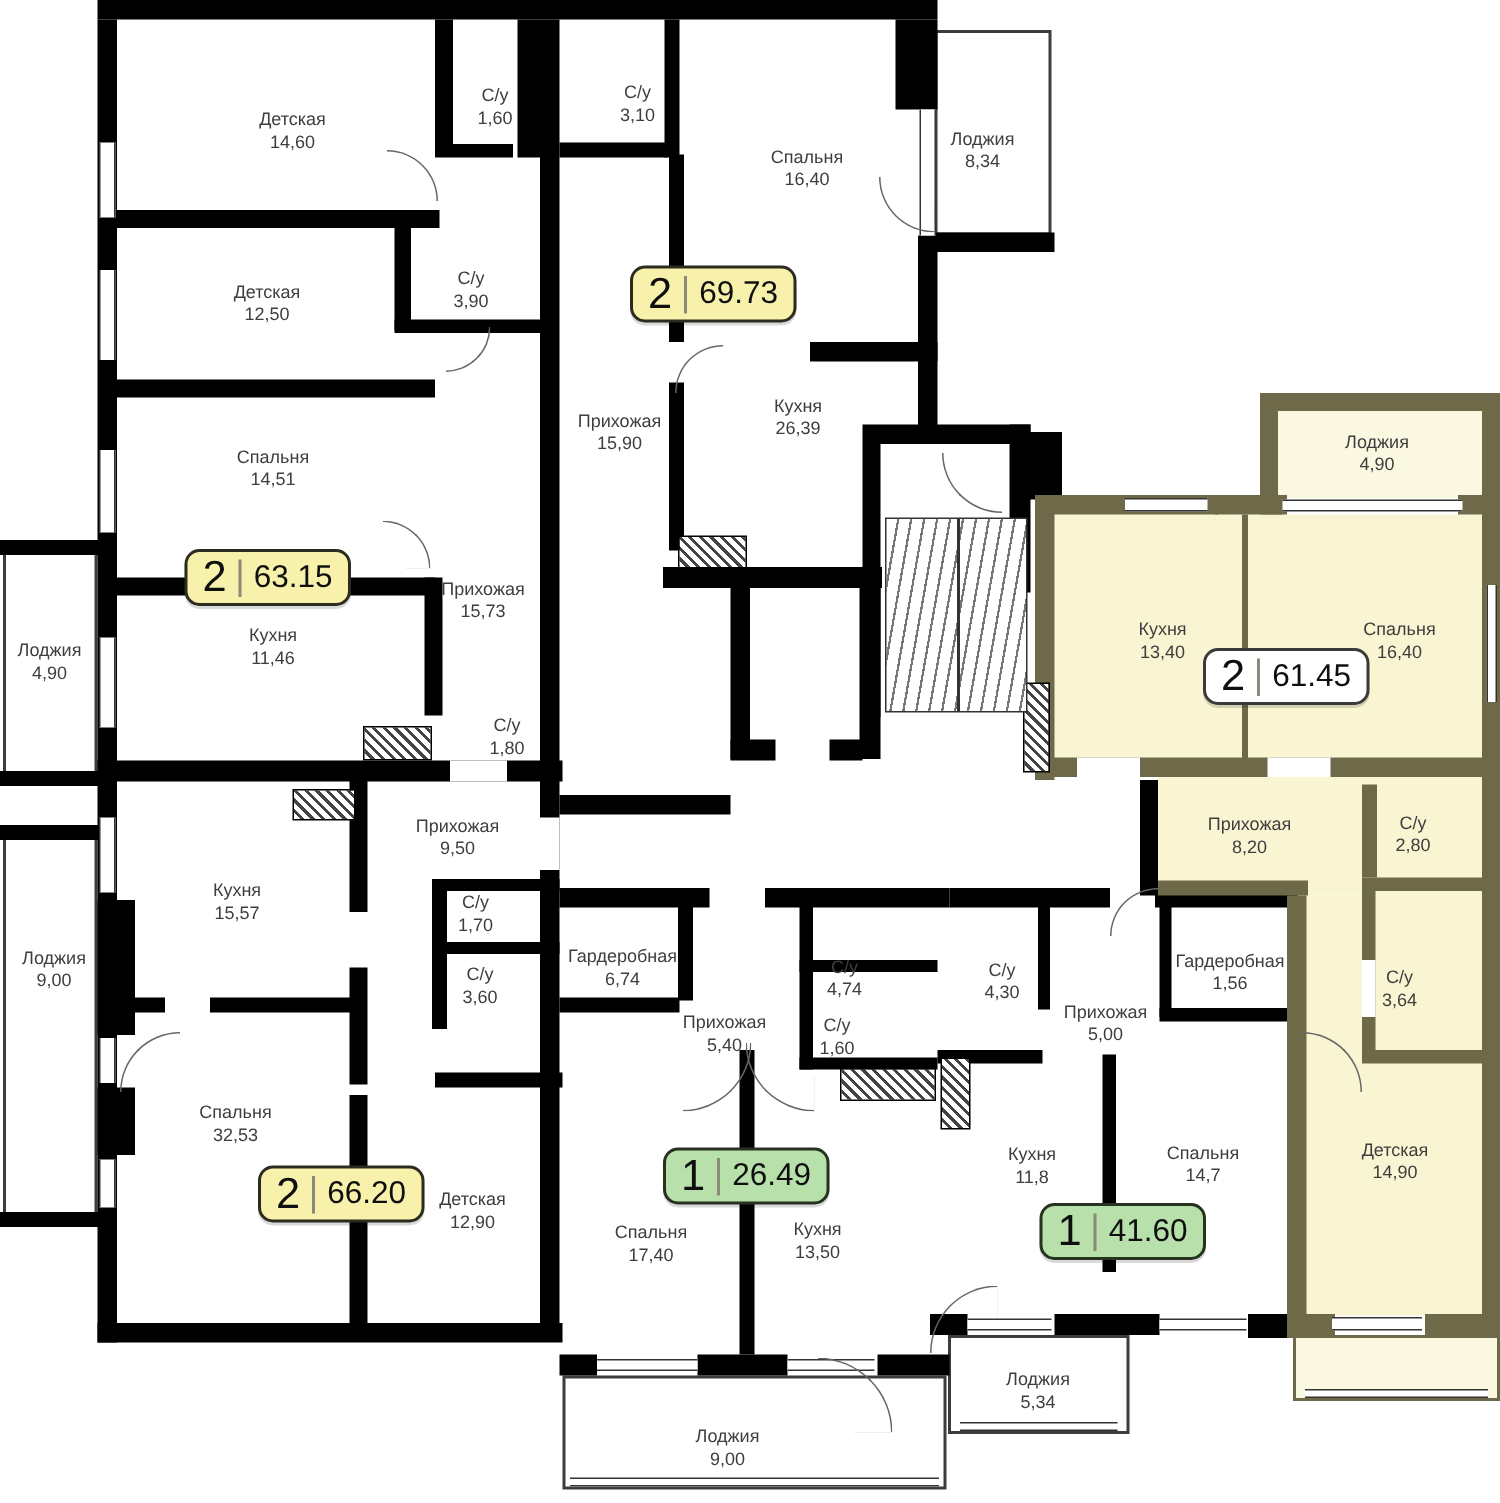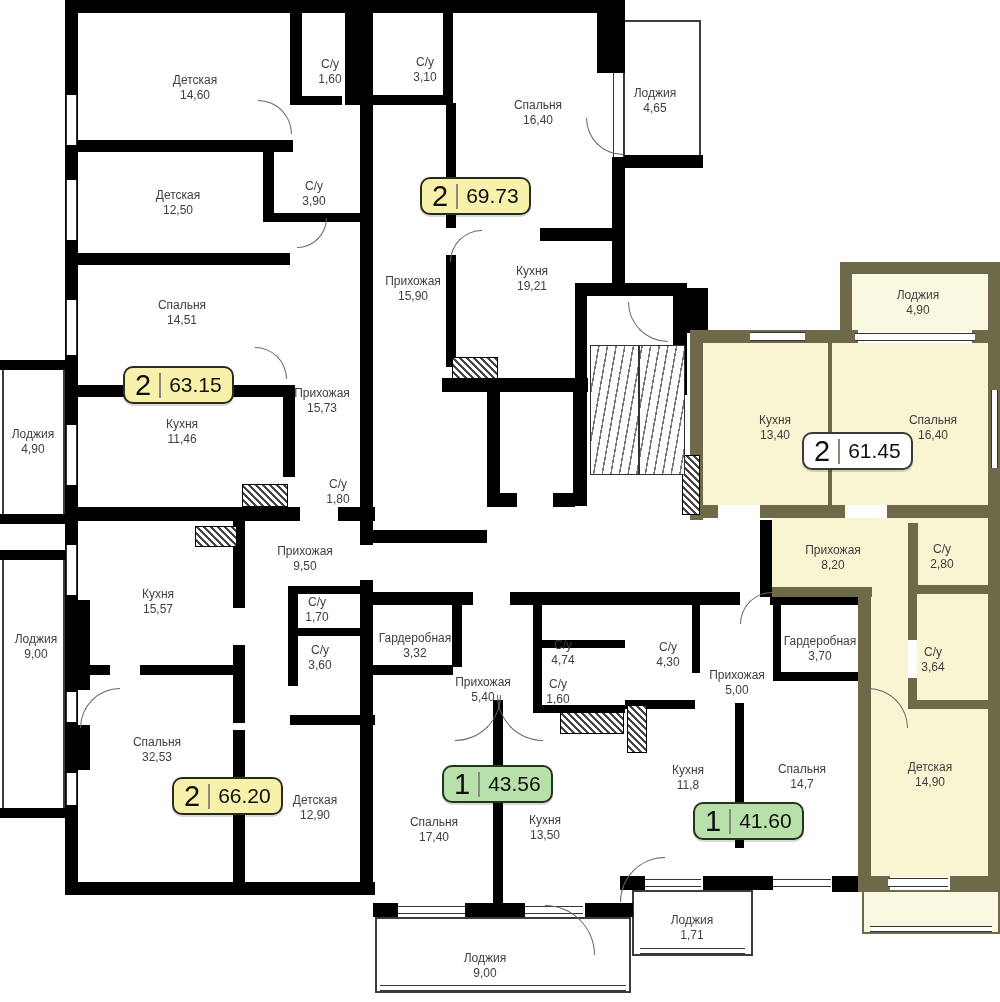--- a/index.html
+++ b/index.html
@@ -202,41 +202,41 @@
       <div class="room-label" style="left: 425px; top: 70px;">
         <div>С/у</div>
         <div>3,10</div>
       </div>
       <div class="room-label" style="left: 538px; top: 113px;">
         <div>Спальня</div>
         <div>16,40</div>
       </div>
       <div class="room-label" style="left: 655px; top: 101px;">
         <div>Лоджия</div>
-        <div>4,65</div>
+        <div>8,34</div>
       </div>
       <div class="room-label" style="left: 178px; top: 203px;">
         <div>Детская</div>
         <div>12,50</div>
       </div>
       <div class="room-label" style="left: 314px; top: 194px;">
         <div>С/у</div>
         <div>3,90</div>
       </div>
       <div class="room-label" style="left: 182px; top: 313px;">
         <div>Спальня</div>
         <div>14,51</div>
       </div>
       <div class="room-label" style="left: 413px; top: 289px;">
         <div>Прихожая</div>
         <div>15,90</div>
       </div>
       <div class="room-label" style="left: 532px; top: 279px;">
         <div>Кухня</div>
-        <div>19,21</div>
+        <div>26,39</div>
       </div>
       <div class="room-label" style="left: 322px; top: 401px;">
         <div>Прихожая</div>
         <div>15,73</div>
       </div>
       <div class="room-label" style="left: 33px; top: 442px;">
         <div>Лоджия</div>
         <div>4,90</div>
       </div>
       <div class="room-label" style="left: 182px; top: 432px;">
@@ -266,21 +266,21 @@
       <div class="room-label" style="left: 942px; top: 557px;">
         <div>С/у</div>
         <div>2,80</div>
       </div>
       <div class="room-label" style="left: 933px; top: 660px;">
         <div>С/у</div>
         <div>3,64</div>
       </div>
       <div class="room-label" style="left: 820px; top: 649px;">
         <div>Гардеробная</div>
-        <div>3,70</div>
+        <div>1,56</div>
       </div>
       <div class="room-label" style="left: 930px; top: 775px;">
         <div>Детская</div>
         <div>14,90</div>
       </div>
       <div class="room-label" style="left: 158px; top: 602px;">
         <div>Кухня</div>
         <div>15,57</div>
       </div>
       <div class="room-label" style="left: 305px; top: 559px;">
@@ -302,21 +302,21 @@
       <div class="room-label" style="left: 157px; top: 750px;">
         <div>Спальня</div>
         <div>32,53</div>
       </div>
       <div class="room-label" style="left: 315px; top: 808px;">
         <div>Детская</div>
         <div>12,90</div>
       </div>
       <div class="room-label" style="left: 415px; top: 646px;">
         <div>Гардеробная</div>
-        <div>3,32</div>
+        <div>6,74</div>
       </div>
       <div class="room-label" style="left: 483px; top: 690px;">
         <div>Прихожая</div>
         <div>5,40</div>
       </div>
       <div class="room-label" style="left: 563px; top: 653px;">
         <div>С/у</div>
         <div>4,74</div>
       </div>
       <div class="room-label" style="left: 558px; top: 692px;">
@@ -346,21 +346,21 @@
       <div class="room-label" style="left: 688px; top: 778px;">
         <div>Кухня</div>
         <div>11,8</div>
       </div>
       <div class="room-label" style="left: 802px; top: 777px;">
         <div>Спальня</div>
         <div>14,7</div>
       </div>
       <div class="room-label" style="left: 692px; top: 928px;">
         <div>Лоджия</div>
-        <div>1,71</div>
+        <div>5,34</div>
       </div>
     </div>
 
   <div class="badge" style="left:420px;top:177px;">
     <span class="num">2</span>
     <span class="sep"></span>
     <span class="area">69.73</span>
   </div>
   <div class="badge" style="left:123px;top:366px;">
     <span class="num">2</span>
@@ -373,20 +373,20 @@
     <span class="area">66.20</span>
   </div>
   <div class="badge white" style="left:802px;top:432px;">
     <span class="num">2</span>
     <span class="sep"></span>
     <span class="area">61.45</span>
   </div>
   <div class="badge green" style="left:442px;top:765px;">
     <span class="num">1</span>
     <span class="sep"></span>
-    <span class="area">43.56</span>
+    <span class="area">26.49</span>
   </div>
   <div class="badge green" style="left:693px;top:802px;">
     <span class="num">1</span>
     <span class="sep"></span>
     <span class="area">41.60</span>
   </div>
 </div>
 
 </body></html>

